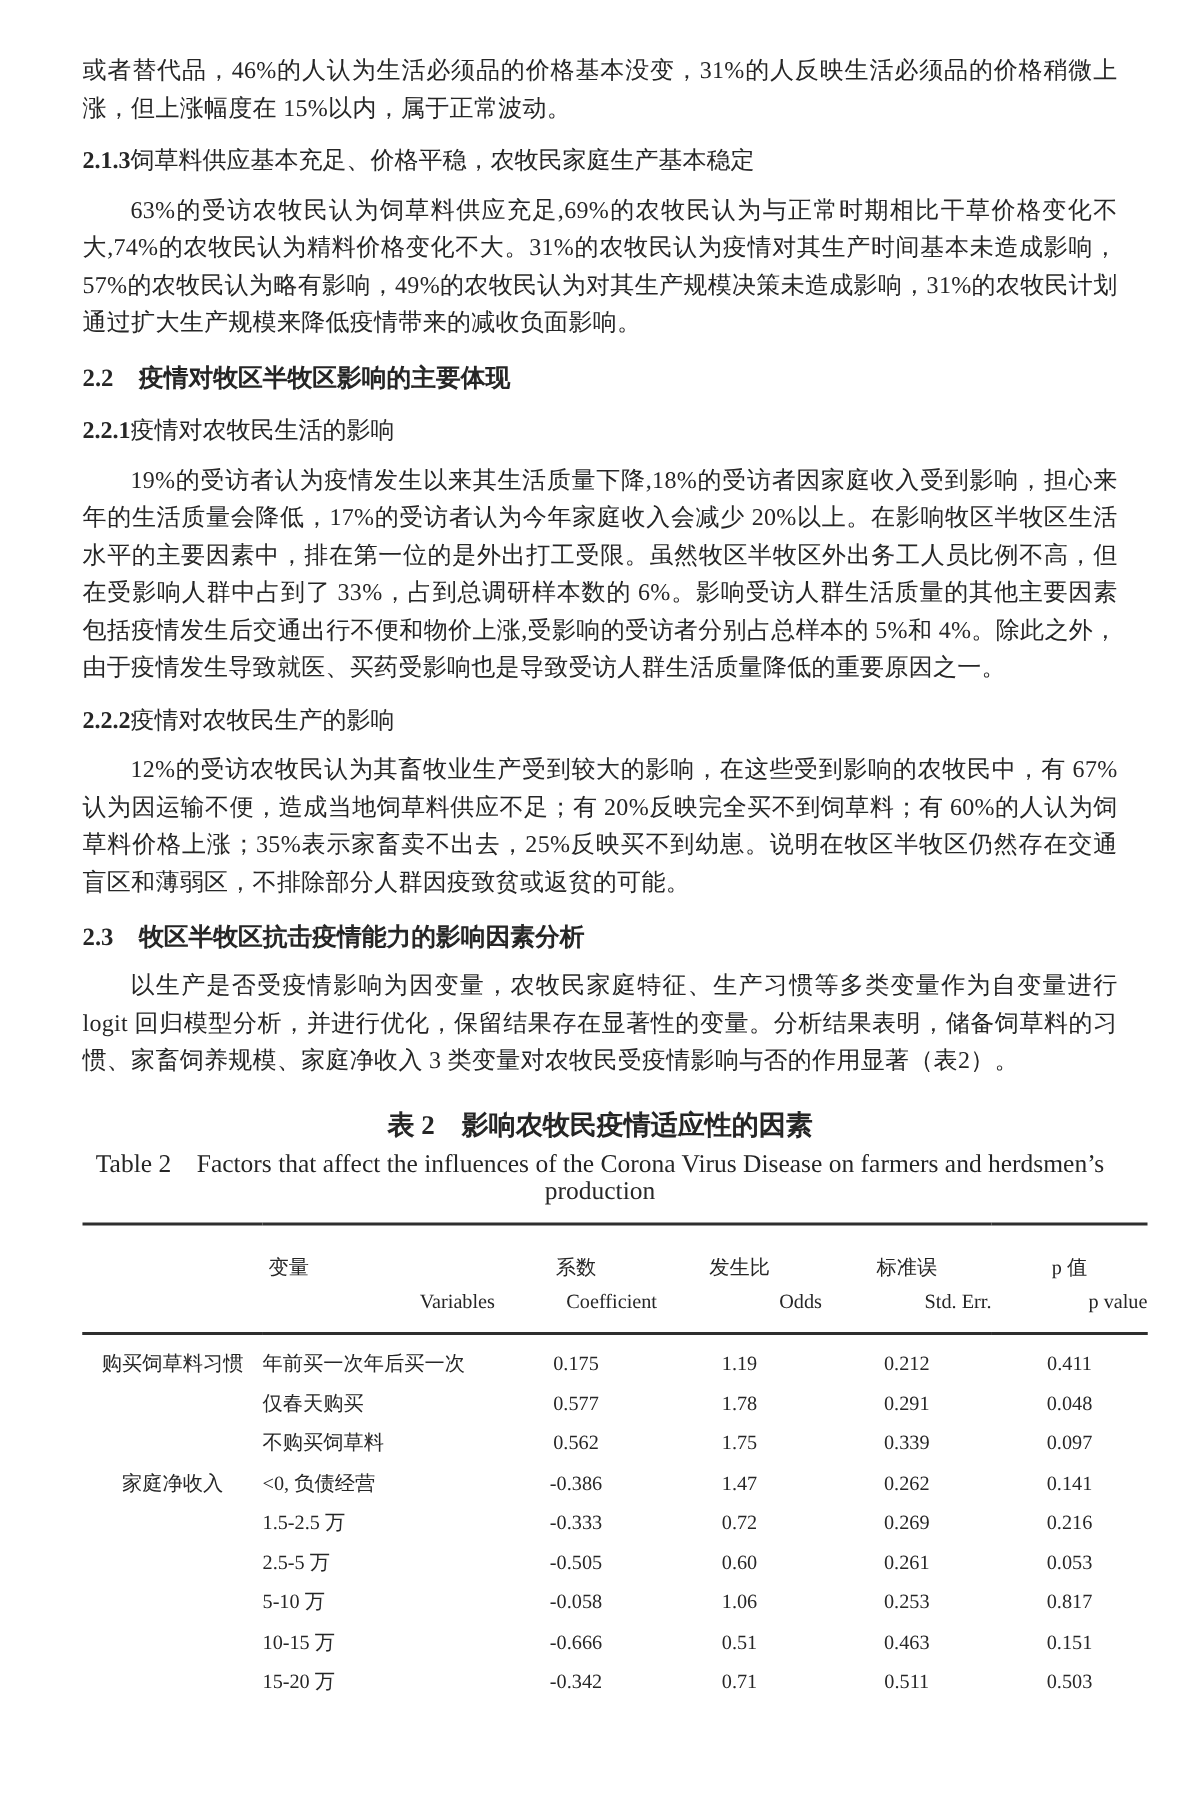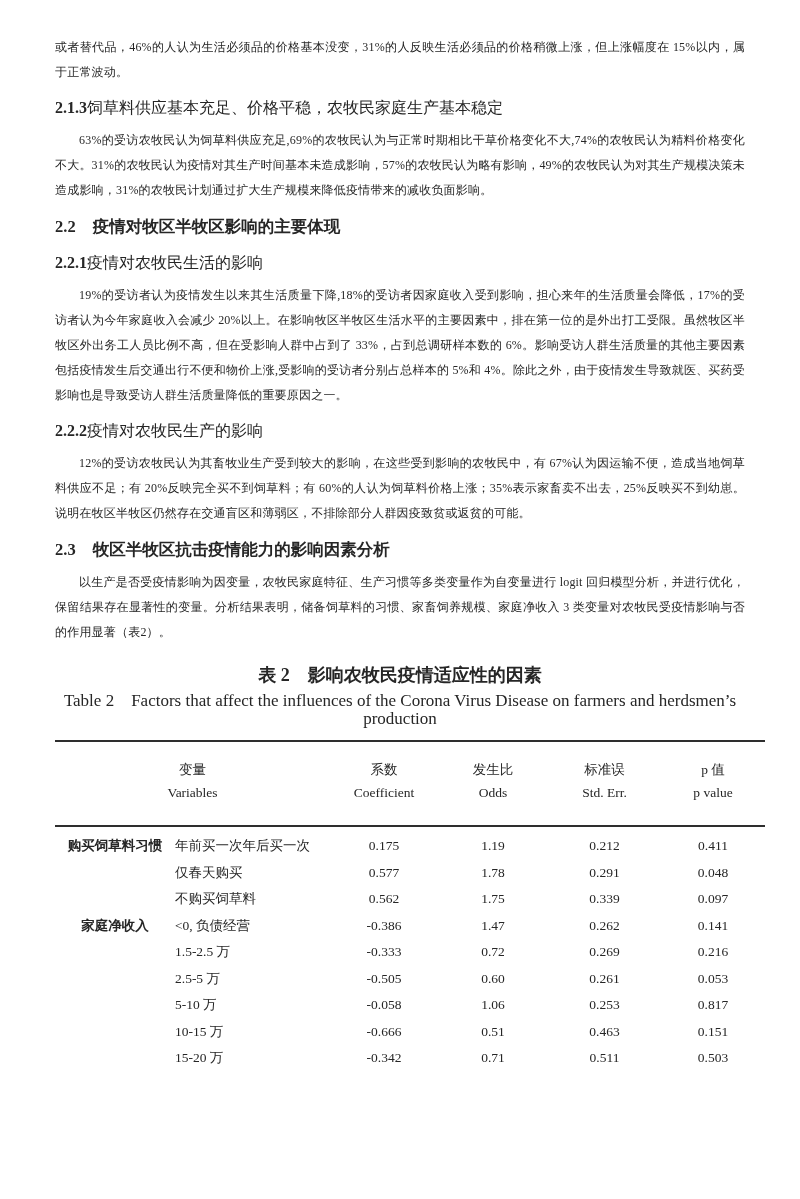--- a/index.html
+++ b/index.html
@@ -10,21 +10,21 @@
     margin: 0 auto;
     background: #ffffff;
     box-sizing: border-box;
     padding: 35px 55px 0 55px;
     overflow: hidden;
     color: #262626;
     font-family: "Liberation Serif", "DejaVu Serif", serif;
   }
   p.body {
     margin: 0;
-    font-size: 12px;
+    font-size: 16px;
     line-height: 25px;
     text-align: justify;
     letter-spacing: 0.2px;
   }
   p.ind { text-indent: 2em; }
   .h2 {
     margin: 11px 0 7px 0;
     font-size: 16.5px;
     line-height: 26px;
     font-weight: bold;
@@ -56,29 +56,29 @@
     border-collapse: collapse;
     table-layout: fixed;
     font-size: 13.5px;
     border-top: 2px solid #2e2e2e;
   }
   table.stats th {
     font-weight: normal;
     padding: 0;
   }
   tr.head-zh th { padding-top: 17px; height: 22px; vertical-align: middle; }
-  tr.head-en th { height: 24px; vertical-align: middle; padding-bottom: 20px; }
+  tr.head-en th { height: 24px; vertical-align: middle; padding-bottom: 8px; text-align: right; }
   tr.head-en { border-bottom: 2px solid #2e2e2e; }
   table.stats td {
     height: 26.5px;
     vertical-align: middle;
     padding: 0;
   }
   tbody tr:first-child td { padding-top: 6px; }
-  .c-group { text-align: center; font-weight: bold; }
+  .c-group { text-align: center; }
   .c-variable, th.t-variables { text-align: left; }
   th.t-variables { text-align: center; }
   .c-variable { padding-left: 10px; }
   .c-coef, .c-odds, .c-se, .c-p, th.t-num { text-align: center; }
 </style>
 </head>
 <body>
 
 <div class="page">
 

